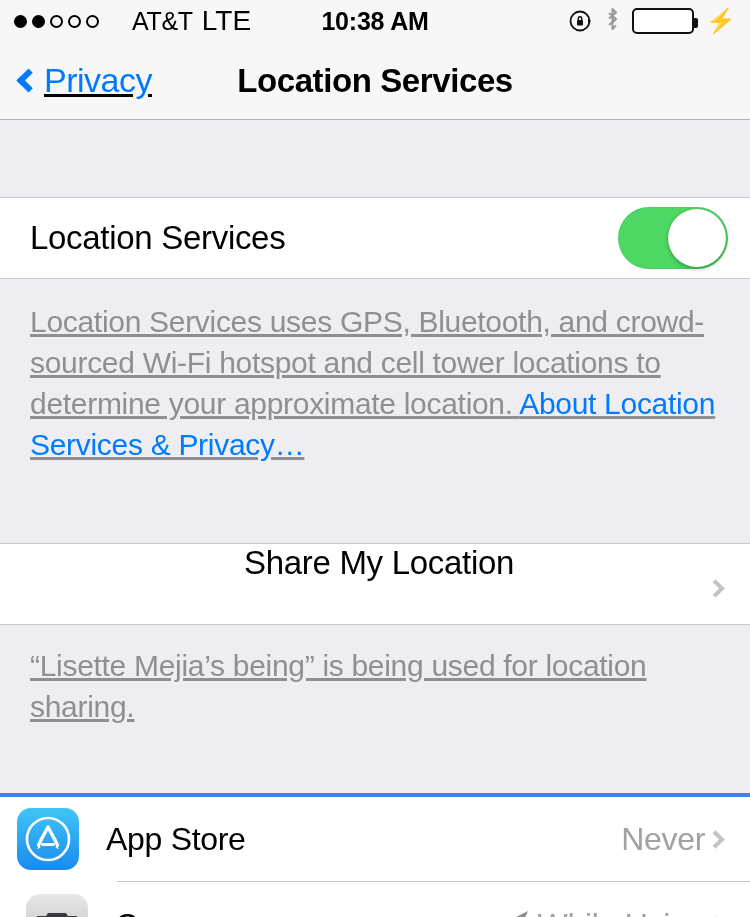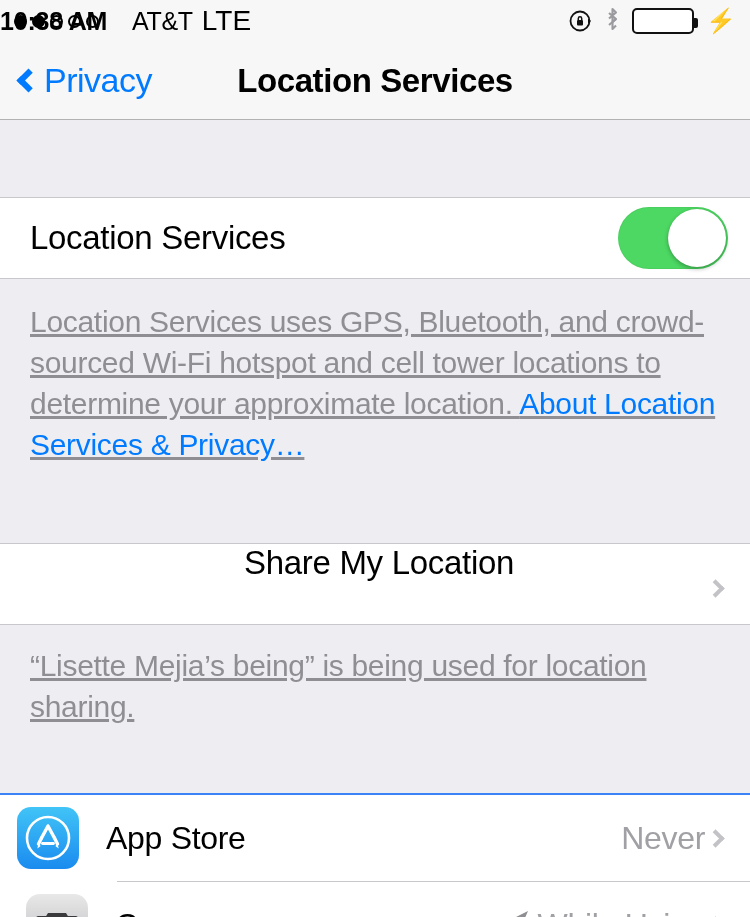--- a/index.html
+++ b/index.html
@@ -17,21 +17,21 @@
     position:relative; height:42px; background:#f7f7f7;
     display:flex; align-items:center; padding:0 14px;
   }
   .sb-left{ display:flex; align-items:center; gap:9px; }
   .dots{ display:flex; align-items:center; gap:5px; }
   .dot{ width:13px; height:13px; border-radius:50%; border:2px solid #000; }
   .dot.filled{ background:#000; }
   .carrier{ font-size:25px; color:#000; letter-spacing:-0.3px;margin-left:24px; }
   .lte{ font-size:28px; color:#000; letter-spacing:0px; }
   .sb-center{
-    position:absolute; left:0; right:0; 
+    position:absolute; left:0; right:0; text-align:center;
     font-size:25px; font-weight:bold; color:#000; letter-spacing:-0.2px;
     pointer-events:none;
   }
   .sb-right{ margin-left:auto; display:flex; align-items:center; gap:11px; z-index:2; }
   .rot-lock{ position:relative; width:24px; height:24px; }
   .battery{
     width:62px; height:26px; border:2px solid #111; border-radius:5px;
     position:relative; padding:2px; background:#fff;
   }
   .battery::after{
@@ -40,21 +40,21 @@
   }
   .battery-fill{ height:100%; width:100%; background:#4cd964; border-radius:2px; }
   .bolt{ font-size:24px; color:#111; line-height:1; margin-left:1px; }
 
   
   .nav-bar{
     position:relative; height:78px; background:#f7f7f7;
     border-bottom:1px solid #b2b2b2;
     display:flex; align-items:center; padding:0 16px;
   }
-  .back-btn{ display:flex; align-items:center; gap:7px; cursor:pointer; z-index:3; }
+  .back-btn{ display:flex; align-items:center; gap:7px; cursor:pointer; z-index:3;text-decoration:underline; }
   .chevron-left{
     width:17px; height:17px; border-left:6px solid #007aff; border-bottom:6px solid #007aff;
     transform:rotate(45deg); margin-left:4px; margin-bottom:1px;
   }
   .back-label{ font-size:34px; color:#007aff; letter-spacing:-0.5px; }
   .nav-title{
     position:absolute; left:0; right:0; text-align:center;
     font-size:33px; font-weight:bold; color:#000; letter-spacing:-0.4px;
     pointer-events:none;
   }
@@ -181,21 +181,21 @@
     <span class="row-title">Share My Location</span>
     <div class="row-right">
       <span class="chevron-right"></span>
     </div>
   </div>
 
   <div class="footer small">“Lisette Mejia’s being” is being used for location sharing.</div>
 
   <div class="footer-spacer" style="height:42px;"></div>
 
-  <div class="row row-app" style="border-top:2px solid #3b82f6;padding-left:17px;">
+  <div class="row row-app" style="border-top:4px solid #3b82f6;padding-left:17px;">
     <span class="app-icon icon-appstore">
       <svg width="62" height="62" viewBox="0 0 62 62">
         <circle cx="31" cy="31" r="21" fill="none" stroke="#ffffff" stroke-width="2.6"></circle>
         <path d="M31 19 L24.5 31 M31 19 L37.5 31" stroke="#ffffff" stroke-width="3.4" stroke-linecap="round"></path>
         <path d="M24.5 31 L21.5 37 M37.5 31 L40.5 37" stroke="#ffffff" stroke-width="3.4" stroke-linecap="round"></path>
         <path d="M25.5 36.5 h11" stroke="#ffffff" stroke-width="2.8" stroke-linecap="round"></path>
         <path d="M21.5 37 l-1.2 4.5 l3.4 -2.6 z" fill="#ffffff"></path>
         <path d="M40.5 37 l1.2 4.5 l-3.4 -2.6 z" fill="#ffffff"></path>
       </svg>
     </span>

